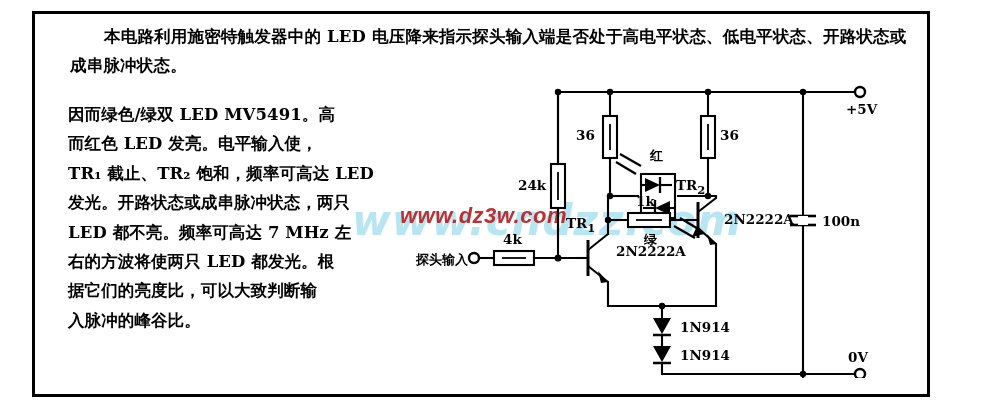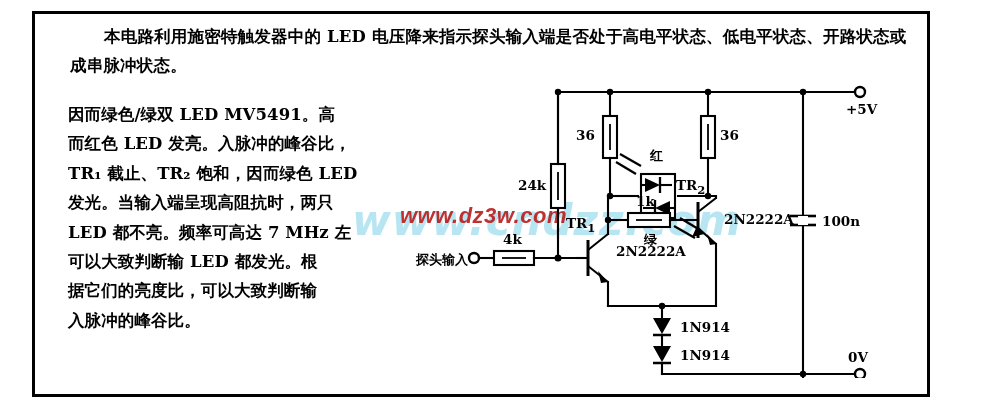--- a/index.html
+++ b/index.html
@@ -84,25 +84,25 @@
 <body>
 
 <div id="page">
 
   <div id="frame"></div>
 
   <div id="intro">本电路利用施密特触发器中的 LED 电压降来指示探头输入端是否处于高电平状态、低电平状态、开路状态或成串脉冲状态。</div>
 
   <div id="body-text">
     <span class="ln">因而绿色/绿双 LED MV5491。高</span>
-    <span class="ln">而红色 LED 发亮。入脉冲的峰谷比，</span>
-    <span class="ln">TR₁ 截止、TR₂ 饱和，因而绿色 LED</span>
-    <span class="ln">发光。当输入端呈现高阻抗时，两只</span>
+    <span class="ln">而红色 LED 发亮。电平输入使，</span>
+    <span class="ln">TR₁ 截止、TR₂ 饱和，频率可高达 LED</span>
+    <span class="ln">发光。开路状态或成串脉冲状态，两只</span>
     <span class="ln">LED 都不亮。频率可高达 7 MHz 左</span>
-    <span class="ln">可以大致判断输 LED 都发光。根</span>
+    <span class="ln">右的方波将使两只 LED 都发光。根</span>
     <span class="ln">据它们的亮度比，可以大致判断输</span>
     <span class="ln">入脉冲的峰谷比。</span>
   </div>
 
   <div class="wm" id="wm-main">www.cndzz.com</div>
   <div class="wm" id="wm-sub">www.dz3w.com</div>
 
   <svg id="schematic" viewBox="0 0 520 300">
 
     <path class="wire" d="M160,14 L455,14"></path>

